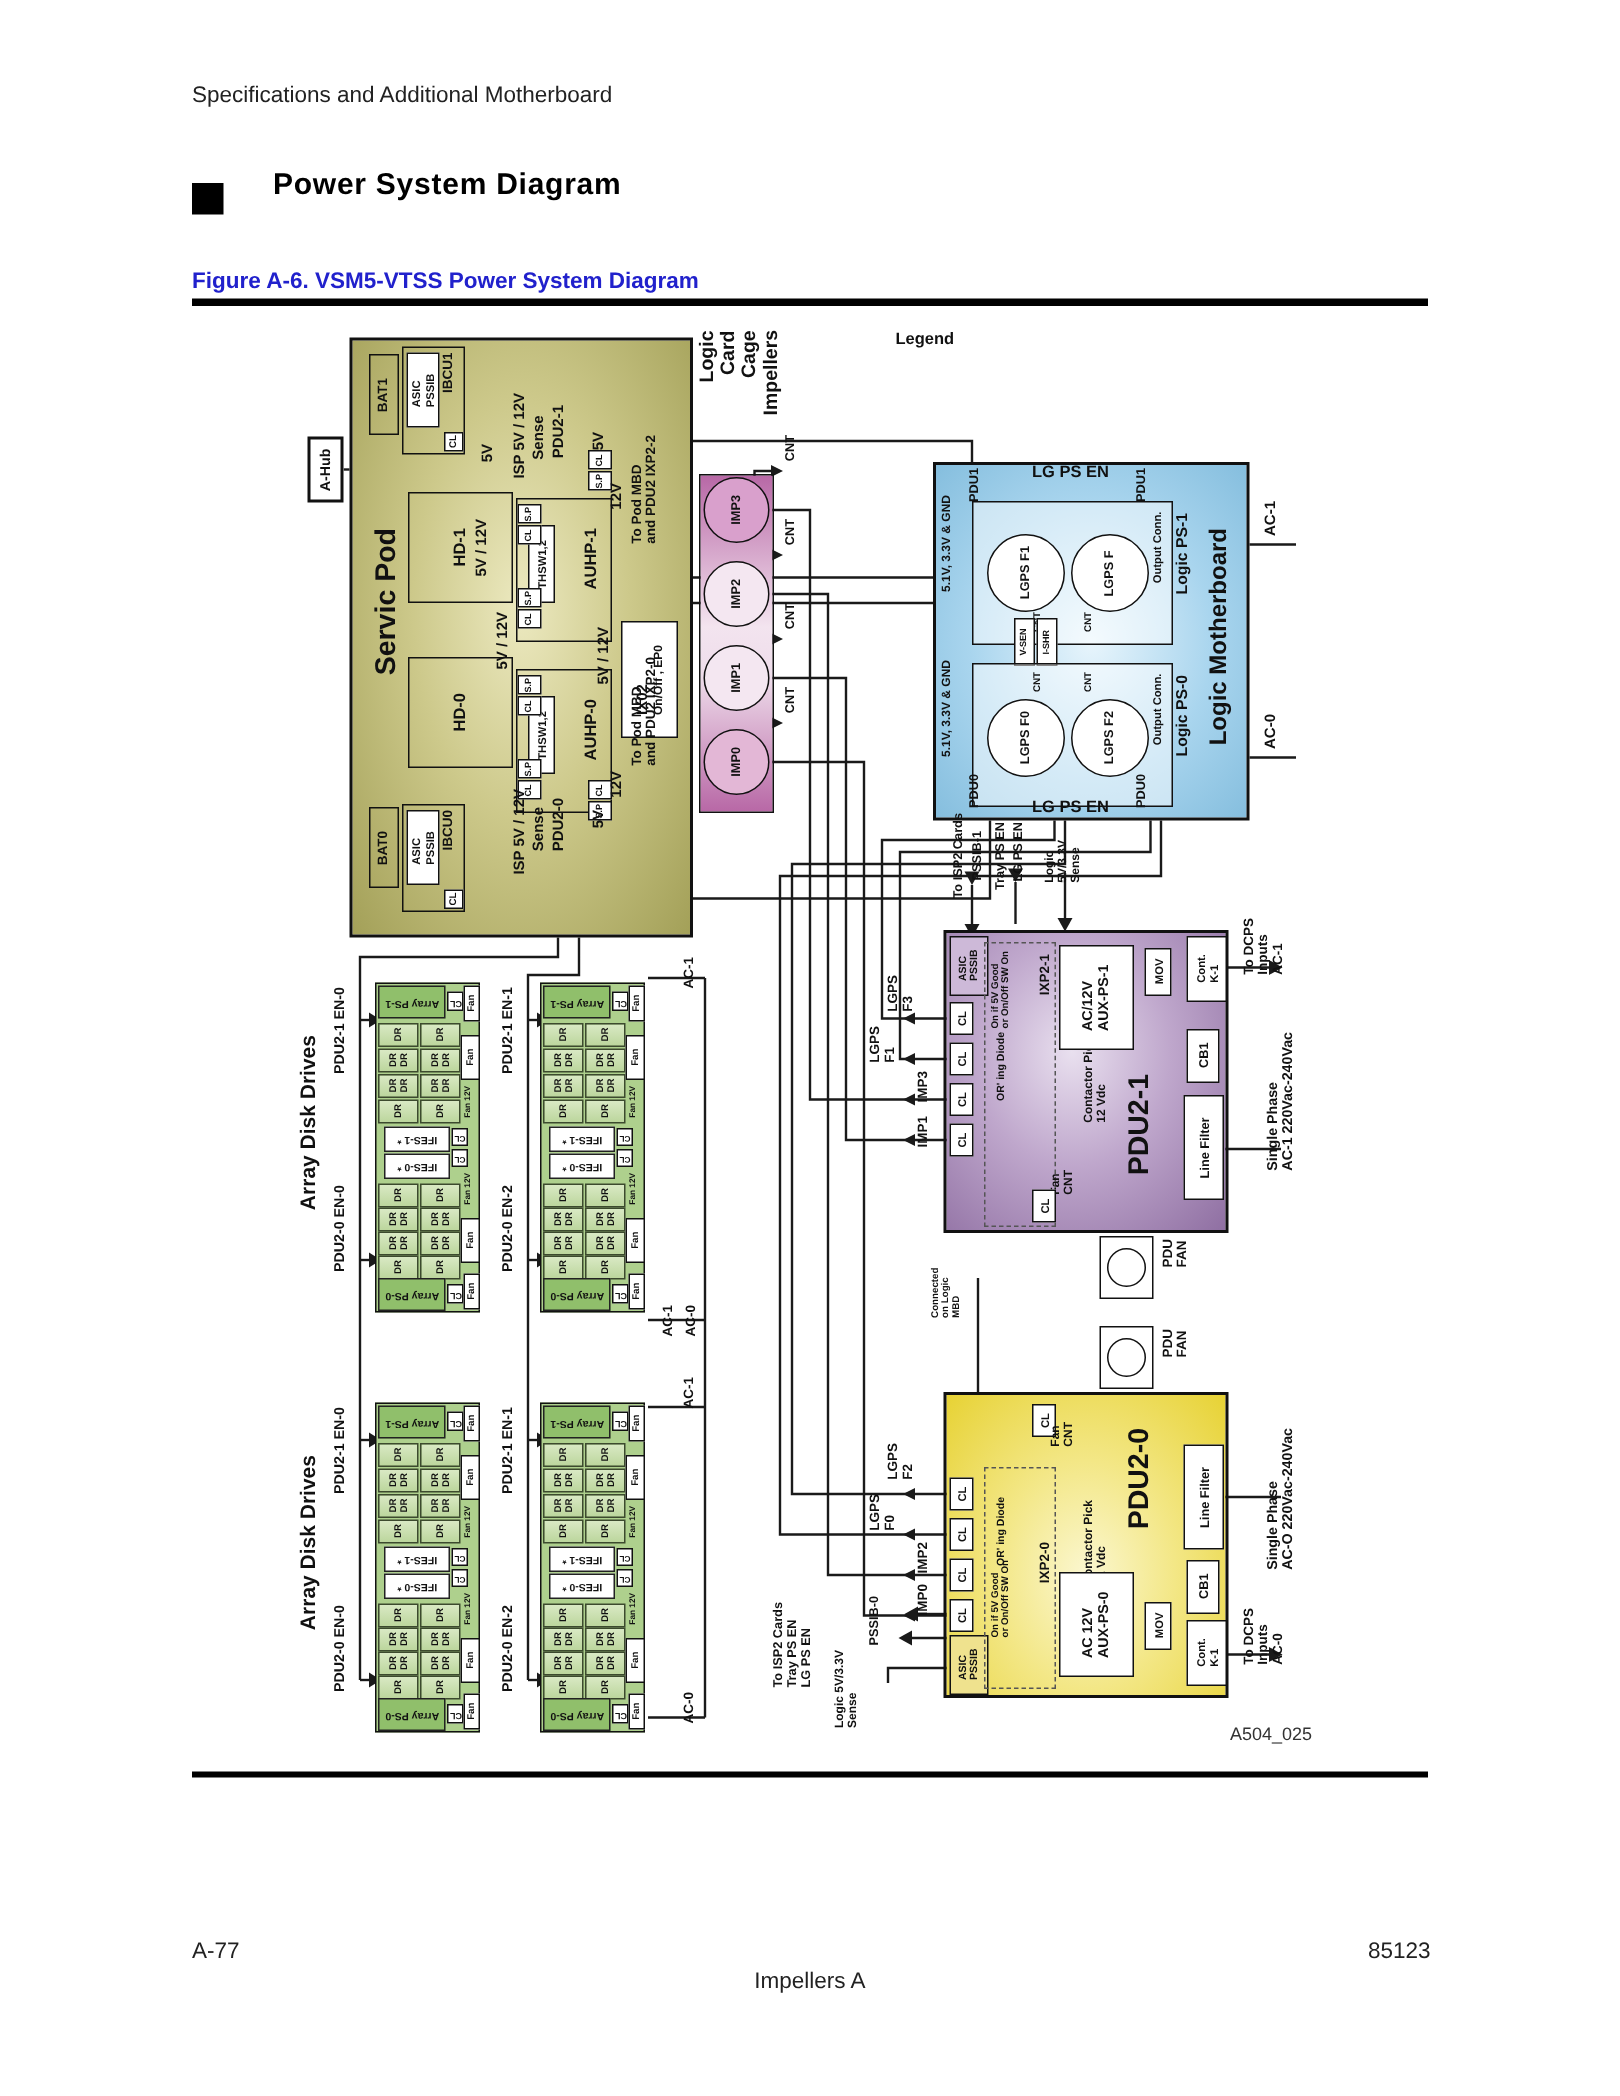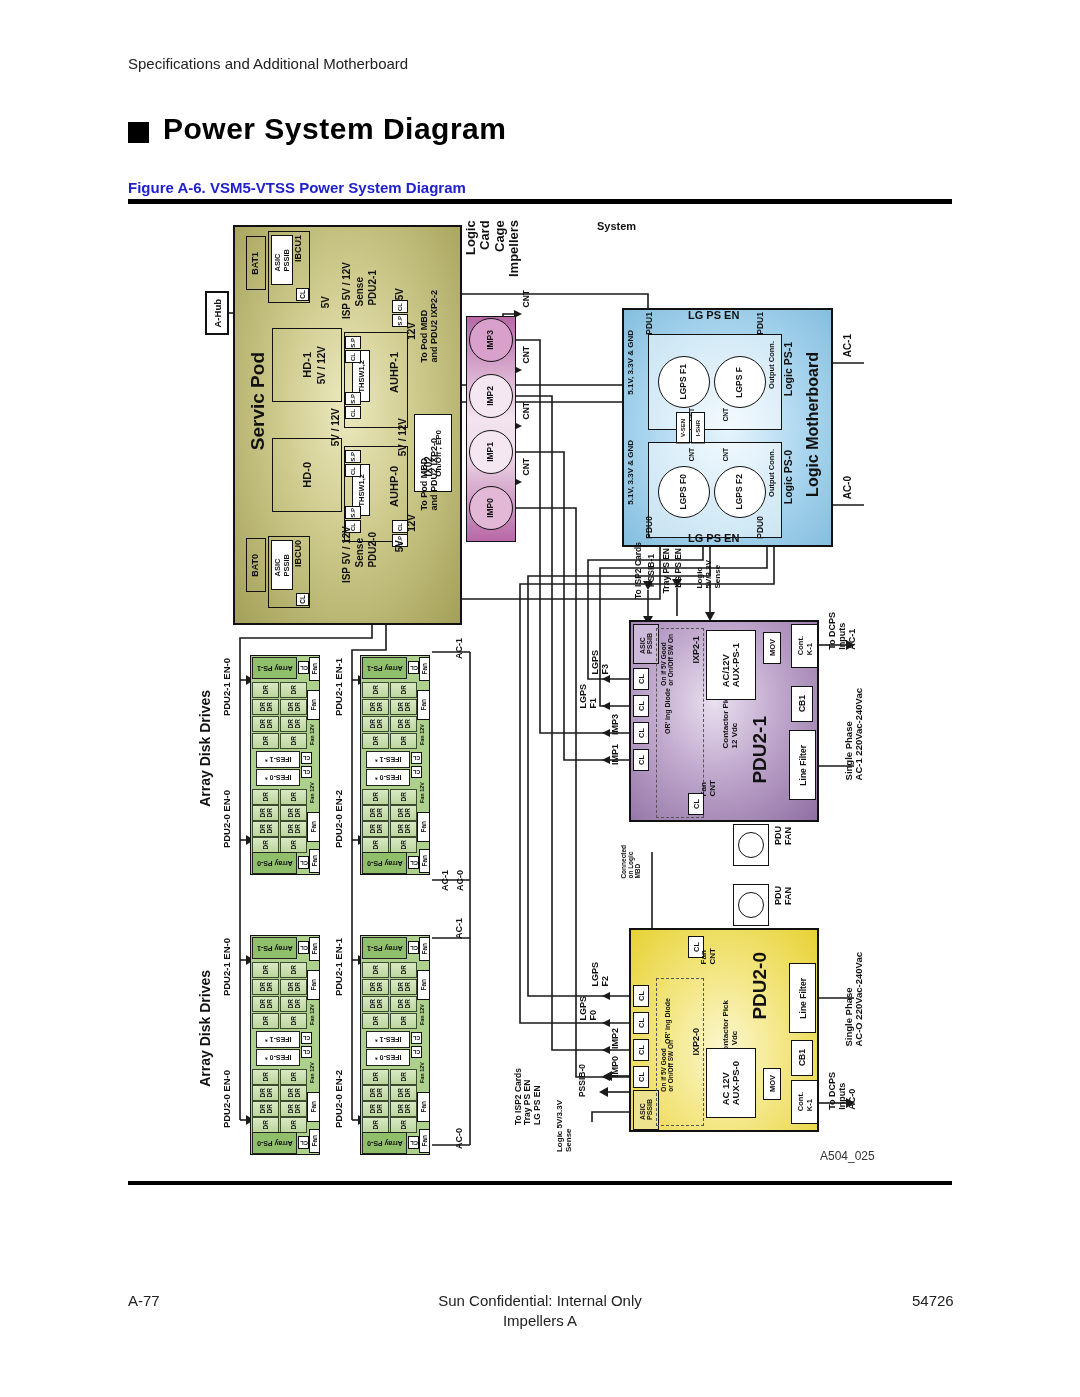--- a/index.html
+++ b/index.html
@@ -10,21 +10,21 @@
   .vt span{display:block;}
   .ud{transform:rotate(180deg);}
   .box{position:absolute;border:1.6px solid #111;box-sizing:border-box;}
   .sbx{position:absolute;border:1.3px solid #111;background:#fff;display:flex;align-items:center;
        justify-content:center;font-weight:bold;box-sizing:border-box;color:#111;}
   .circ{position:absolute;border-radius:50%;border:1.6px solid #111;display:flex;align-items:center;
         justify-content:center;box-sizing:border-box;background:#fff;}
   .rule{position:absolute;background:#000;}
   .hdr{position:absolute;font-size:15px;color:#222;}
   .cap{position:absolute;font-size:15px;font-weight:bold;color:#2121cc;}
-  .ttl{position:absolute;font-size:30px;font-weight:bold;color:#000;letter-spacing:.5px;}
+  .ttl{position:absolute;font-size:20px;font-weight:bold;color:#000;letter-spacing:.5px;margin-left:19px;}
   .sq{position:absolute;width:21px;height:21px;background:#000;}
   .ftr{position:absolute;font-size:15px;color:#222;}
   .khaki{background:radial-gradient(ellipse at 50% 45%, #ece9c0 0%, #cdc98b 45%, #a3a058 100%);}
   .pink{background:linear-gradient(180deg,#b868a6 0%,#f3e4ef 45%,#eedcea 60%,#b868a6 100%);}
   .blue{background:radial-gradient(ellipse at 50% 50%, #e8f5fc 0%, #a9d5ee 55%, #85bede 100%);}
   .purp{background:radial-gradient(ellipse at 45% 40%, #e9e0ef 0%, #bfa7cc 45%, #8f6fa2 100%);}
   .yell{background:radial-gradient(ellipse at 50% 60%, #fbf7d0 0%, #f3e786 45%, #e7d234 100%);}
   .tray{position:absolute;width:70px;height:220px;border:1.6px solid #111;background:#aed08d;box-sizing:border-box;}
   .tray .strip{position:absolute;background:#90bf6b;border:1px solid #222;display:flex;align-items:center;
         justify-content:center;font-weight:bold;font-size:7px;box-sizing:border-box;}
@@ -162,21 +162,21 @@
       <path d="M699 700 H713"></path>
     <path d="M686 712 V726 H706 V712 M696 726 V740"></path>
 
     <path class="ah" d="M680 1024 L692 1024 L686 1012 Z"></path>
       <path d="M679 1012 H693"></path>
     <path class="ah" d="M700 1024 L712 1024 L706 1012 Z"></path>
       <path d="M699 1012 H713"></path>
     <path d="M686 1024 V1038 H706 V1024 M696 1038 V1050"></path>
   </svg>
 
-  <div class="lbl" style="left:597px;top:220px;font-size:11px">System</div>
+  <div class="lbl" style="left:597px;top:220px;font-size:11px">Legend</div>
 
   <div class="box khaki" style="left:233px;top:225px;width:229px;height:400px;border-width:2px"></div>
   <div class="lbl vt" style="left:248px;top:352px;font-size:19px">Servic Pod</div>
   <div class="sbx wht" style="left:205px;top:291px;width:24px;height:44px;font-size:9.5px;border-width:2px">
       <span class="vt">A-Hub</span>
     </div>
   <div class="box" style="left:246px;top:236px;width:20px;height:54px;display:flex;align-items:center;justify-content:center">
       <span class="vt lbl" style="position:static;font-size:9px">BAT1</span>
     </div>
   <div class="box" style="left:268px;top:231px;width:42px;height:72px"></div>
@@ -1032,17 +1032,16 @@
       </div>
 </div>
   <div class="lbl vt" style="left:222px;top:938px;font-size:9.5px">PDU2-1 EN-0</div>
   <div class="lbl vt" style="left:222px;top:1070px;font-size:9.5px">PDU2-0 EN-0</div>
   <div class="lbl vt" style="left:334px;top:938px;font-size:9.5px">PDU2-1 EN-1</div>
   <div class="lbl vt" style="left:334px;top:1070px;font-size:9.5px">PDU2-0 EN-2</div>
   <div class="lbl vt" style="left:455px;top:918px;font-size:9px">AC-1</div>
   <div class="lbl vt" style="left:455px;top:1128px;font-size:9px">AC-0</div>
 
   <div class="ftr" style="left:128px;top:1292px">A-77</div>
-  <div class="ftr" style="left:0;top:1292px;width:1080px;text-align:center">Sun Confidential: Internal Only</div>
   <div class="ftr" style="left:0;top:1312px;width:1080px;text-align:center">Impellers A</div>
-  <div class="ftr" style="left:912px;top:1292px">54726</div>
+  <div class="ftr" style="left:912px;top:1292px">85123</div>
 
 </div>
 
 </body></html>

